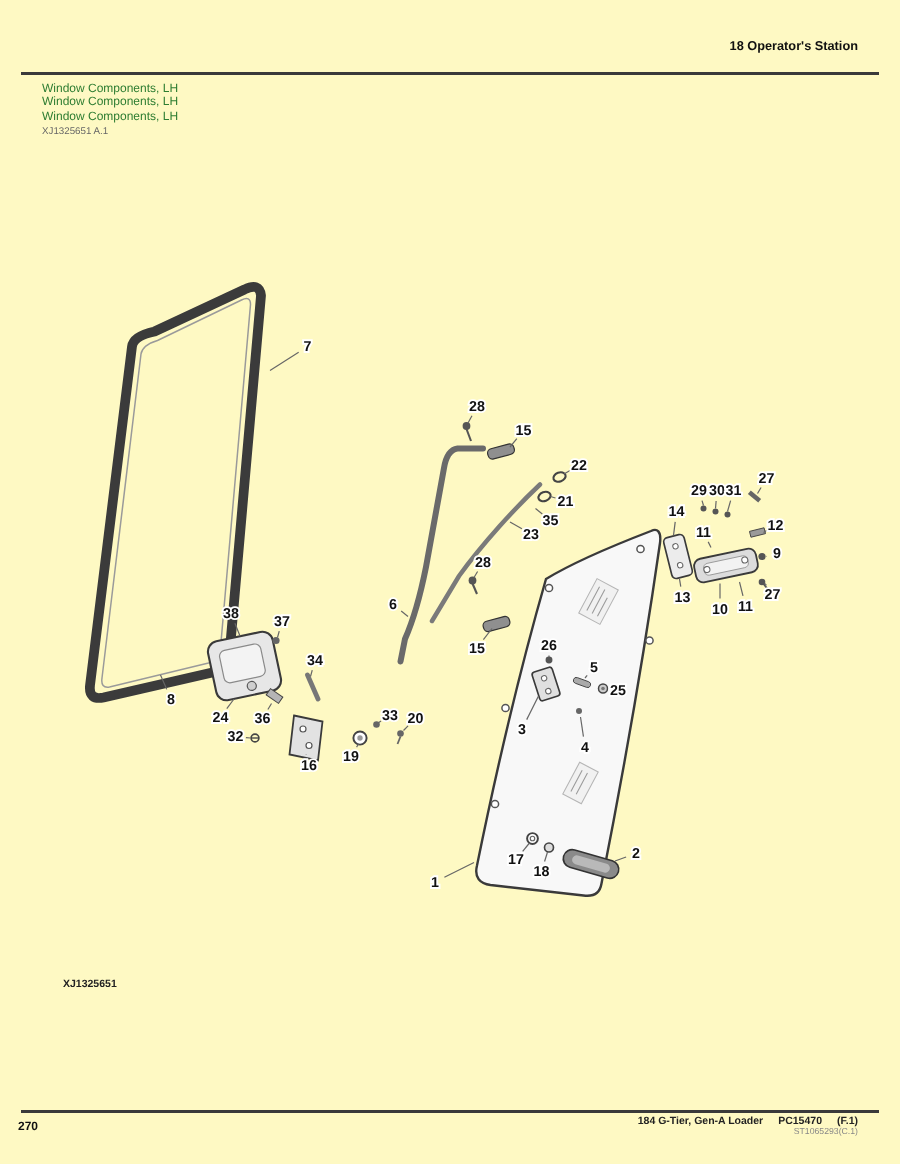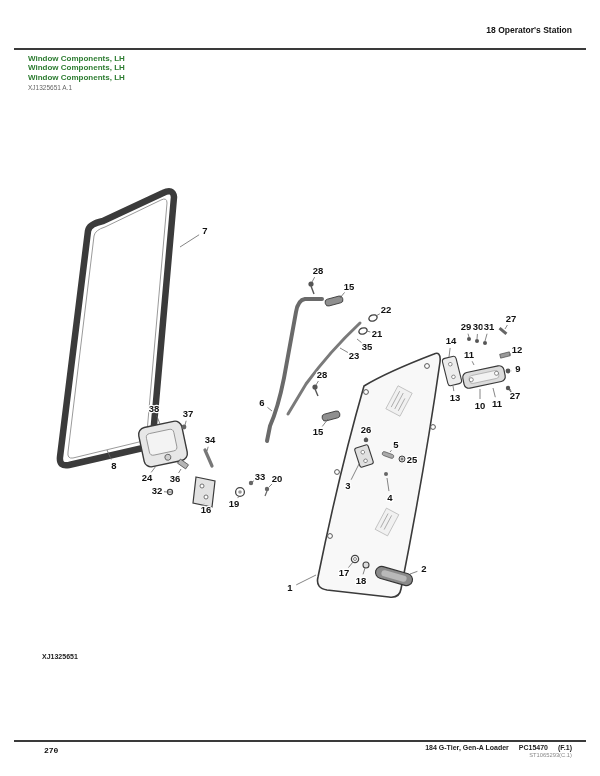--- a/index.html
+++ b/index.html
@@ -1,28 +1,28 @@
 <!DOCTYPE html>
 <html><head>
 <meta charset="utf-8">
 <style>
   html,body{margin:0;padding:0;background:#e9e9e9;}
   .page{
-    position:relative;width:600px;height:776px;margin:0 auto;background:#ffffff;
+    position:relative;width:600px;height:776px;margin:0 auto;background:#fef9c3;
     font-family:"Liberation Sans",sans-serif;color:#111;overflow:hidden;
   }
   .header{position:absolute;top:24px;right:28px;text-align:right;font-size:8.5px;font-weight:bold;line-height:1.45;color:#111;}
   .rule{position:absolute;left:14px;right:14px;height:1.5px;background:#3a3a3a;}
   .rule-top{top:48px;}
   .rule-bottom{top:740px;}
   .titles{position:absolute;left:28px;top:54px;line-height:1.18;}
-  .titles div{font-size:8px;font-weight:bold;color:#2e7d32;}
+  .titles div{font-size:8px;font-weight:normal;color:#2e7d32;}
   .figref{position:absolute;left:28px;top:84px;font-size:6.5px;color:#666;}
   .figid{position:absolute;left:42px;top:653px;font-size:7px;font-weight:bold;color:#222;}
-  .pageno{position:absolute;left:44px;top:746px;font-size:8px;font-weight:bold;font-family:Liberation Mono, monospace;}
+  .pageno{position:absolute;left:12px;top:746px;font-size:8px;font-weight:bold;}
   .footer-right{position:absolute;right:28px;top:744px;text-align:right;font-size:7px;font-weight:bold;color:#222;}
   .footer-right .row span{margin-left:10px;}
   .footer-right .sub{font-weight:normal;font-size:5.8px;color:#888;margin-top:1px;}
   svg#diagram{position:absolute;left:0;top:0;pointer-events:none;}
   .callout-text{font-family:"Liberation Sans",sans-serif;font-size:9.5px;font-weight:bold;fill:#111;
     stroke:#ffffff;stroke-width:2.5px;paint-order:stroke;text-anchor:middle;}
   .leader{stroke:#666;stroke-width:0.8;}
 </style>
 </head>
 <body>

